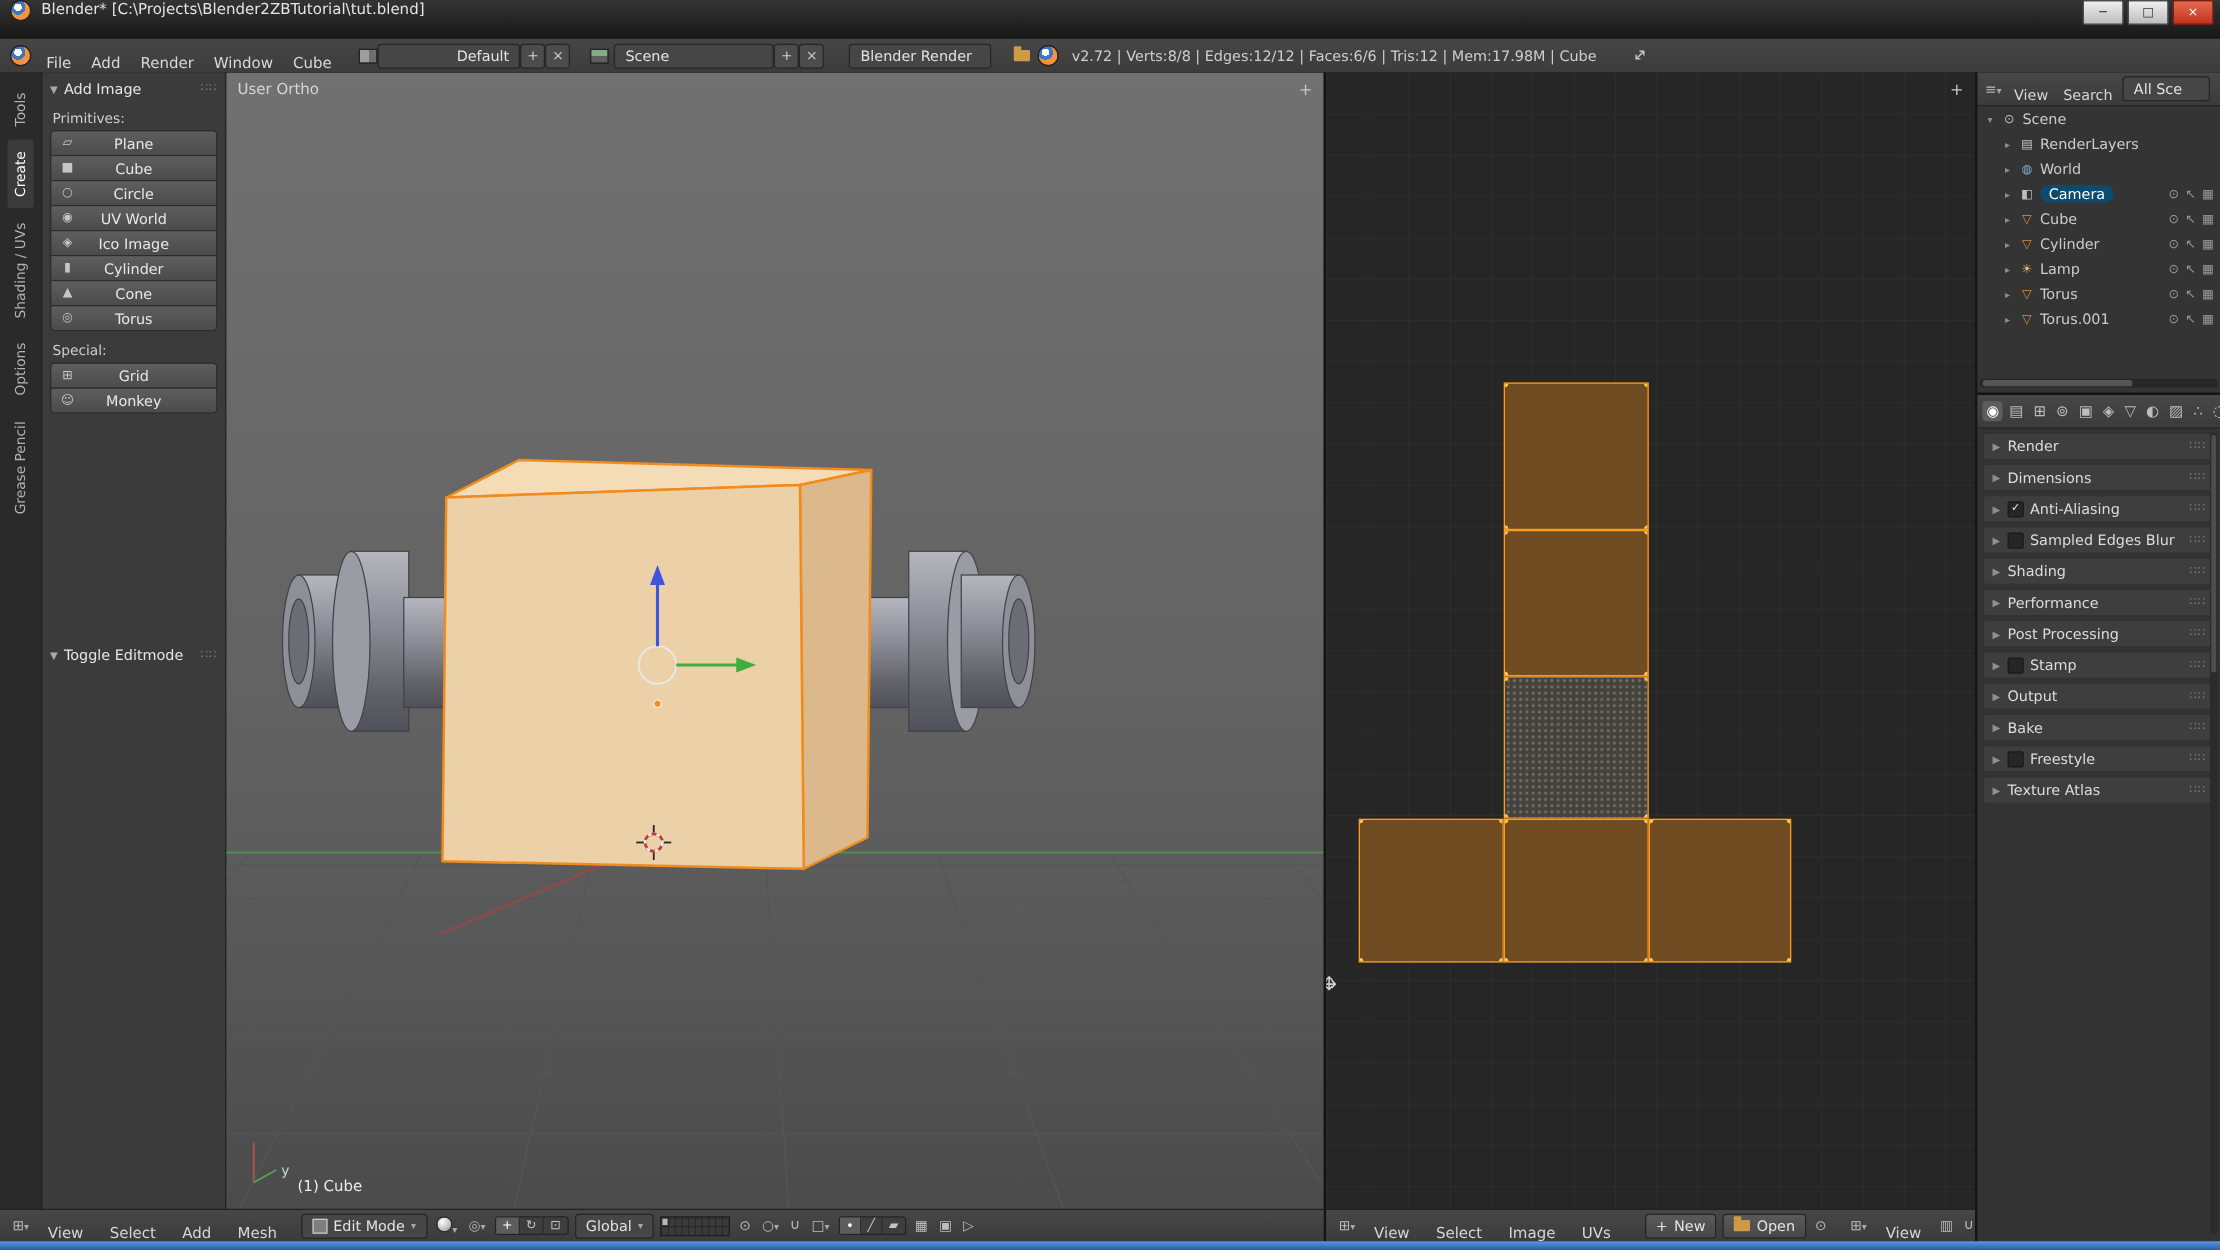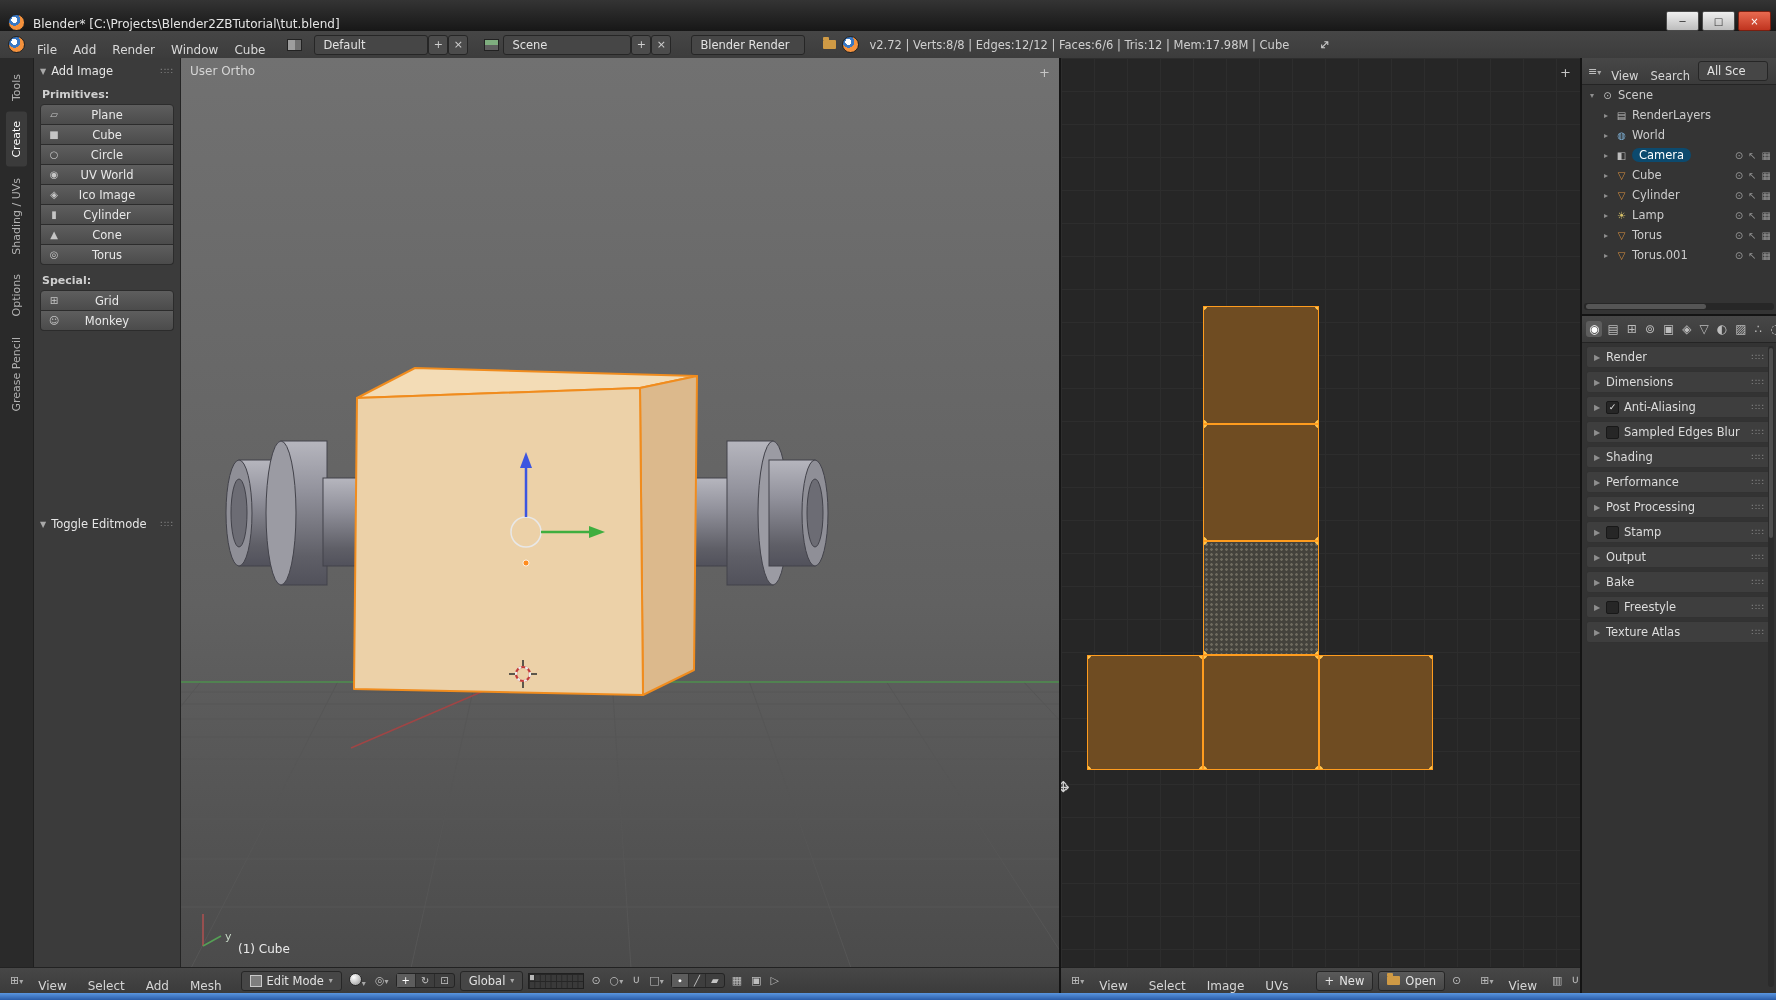--- a/index.html
+++ b/index.html
@@ -6,21 +6,21 @@
   body{
     width:1776px;height:1000px;position:relative;overflow:hidden;
     background:#1b1b1b;
     font-family:"DejaVu Sans","Liberation Sans",sans-serif;
     -webkit-font-smoothing:antialiased;
   }
 
   
   #titlebar{position:absolute;left:0;top:0;width:1776px;height:31px;
     background:linear-gradient(#343434,#171717);border-bottom:1px solid #000;
-    display:flex;align-items:flex-end;color:#e4e4e4;font-size:12px;}
+    display:flex;align-items:flex-start;color:#e4e4e4;font-size:12px;}
   .blogo{display:inline-block;width:15px;height:15px;border-radius:50%;
     background:radial-gradient(circle at 36% 32%, #ffffff 0 3px, #3a78c3 3px 6px, #f5923d 6px 100%);
     border:1px solid #222;}
   #titlebar .blogo{margin:0 8px 0 8px;}
   .tb-controls{margin-left:auto;display:flex;gap:3px;padding-right:5px;}
   .tb-btn{width:31px;height:18px;border:1px solid #4a4a4a;border-radius:2px;
     background:linear-gradient(#efefef,#bdbdbd);color:#333;font-size:10px;
     display:flex;align-items:center;justify-content:center;}
   .tb-btn.close{background:linear-gradient(#e86a50,#c0341f);color:#fff;border-color:#7a1f10;}
 
@@ -64,21 +64,21 @@
   #editor3d{position:absolute;left:0;top:58px;width:1059px;height:935px;background:#3b3b3b;}
   #tabcol{position:absolute;left:0;top:0;width:34px;height:910px;background:#2a2a2a;
     border-right:1px solid #1f1f1f;display:flex;flex-direction:column;align-items:center;padding-top:6px;box-sizing:border-box;}
   .vtab{writing-mode:vertical-rl;transform:rotate(180deg);color:#b2b2b2;font-size:11px;
     padding:9px 4px;margin:1px 0;border-radius:3px;}
   .vtab.active{background:#3b3b3b;color:#fff;}
   #toolshelf{position:absolute;left:34px;top:0;width:147px;height:910px;background:#3b3b3b;
     border-right:1px solid #242424;box-sizing:border-box;padding:5px 6px;}
   .panel-h{display:flex;align-items:center;gap:5px;color:#e6e6e6;font-size:11.5px;height:16px;}
   .panel-h .dots{margin-left:auto;color:#8a8a8a;font-size:9px;letter-spacing:1px;}
-  .section-label{font-size:11px;color:#cfcfcf;margin:9px 2px 3px 2px;font-weight:bold;}
+  .section-label{font-size:11px;color:#cfcfcf;margin:9px 2px 3px 2px;}
   .shelf-btn{height:19px;position:relative;display:flex;align-items:center;justify-content:center;
     background:linear-gradient(#5e5e5e,#4b4b4b);border:1px solid #2c2c2c;border-top-width:0;
     color:#e8e8e8;font-size:11.5px;}
   .btn-stack .shelf-btn:first-child{border-top-width:1px;border-radius:4px 4px 0 0;}
   .btn-stack .shelf-btn:last-child{border-radius:0 0 4px 4px;}
   .s-icon{position:absolute;left:7px;width:12px;text-align:center;color:#c6c6c6;font-size:10px;}
 
   #viewport{position:absolute;left:181px;top:0;width:878px;height:910px;overflow:hidden;}
   #viewport svg{display:block;width:878px;height:910px;}
   .vp-label{position:absolute;left:9px;top:6px;color:#d5d5d5;font-size:12px;}
@@ -162,21 +162,21 @@
 
 <div id="infobar">
   <span class="blogo" style="margin:0 4px 0 8px;"></span>
   <span class="menu-item">File</span>
   <span class="menu-item">Add</span>
   <span class="menu-item">Render</span>
   <span class="menu-item">Window</span>
   <span class="menu-item">Cube</span>
 
   <span class="screen-icon" style="margin-left:14px;"></span>
-  <span class="dd" style="width:96px;margin-left:12px;">
+  <span class="dd" style="width:96px;margin-left:0;justify-content:flex-end;">
     <span>Default</span>
   </span>
   <span class="mini-btn">+</span>
   <span class="mini-btn">×</span>
 
   <span class="screen-icon" style="margin-left:16px;background:linear-gradient(#7fae7f 50%,#5f5f5f 50%);"></span>
   <span class="dd" style="width:110px;margin-left:4px;">
     <span>Scene</span>
   </span>
   <span class="mini-btn">+</span>

